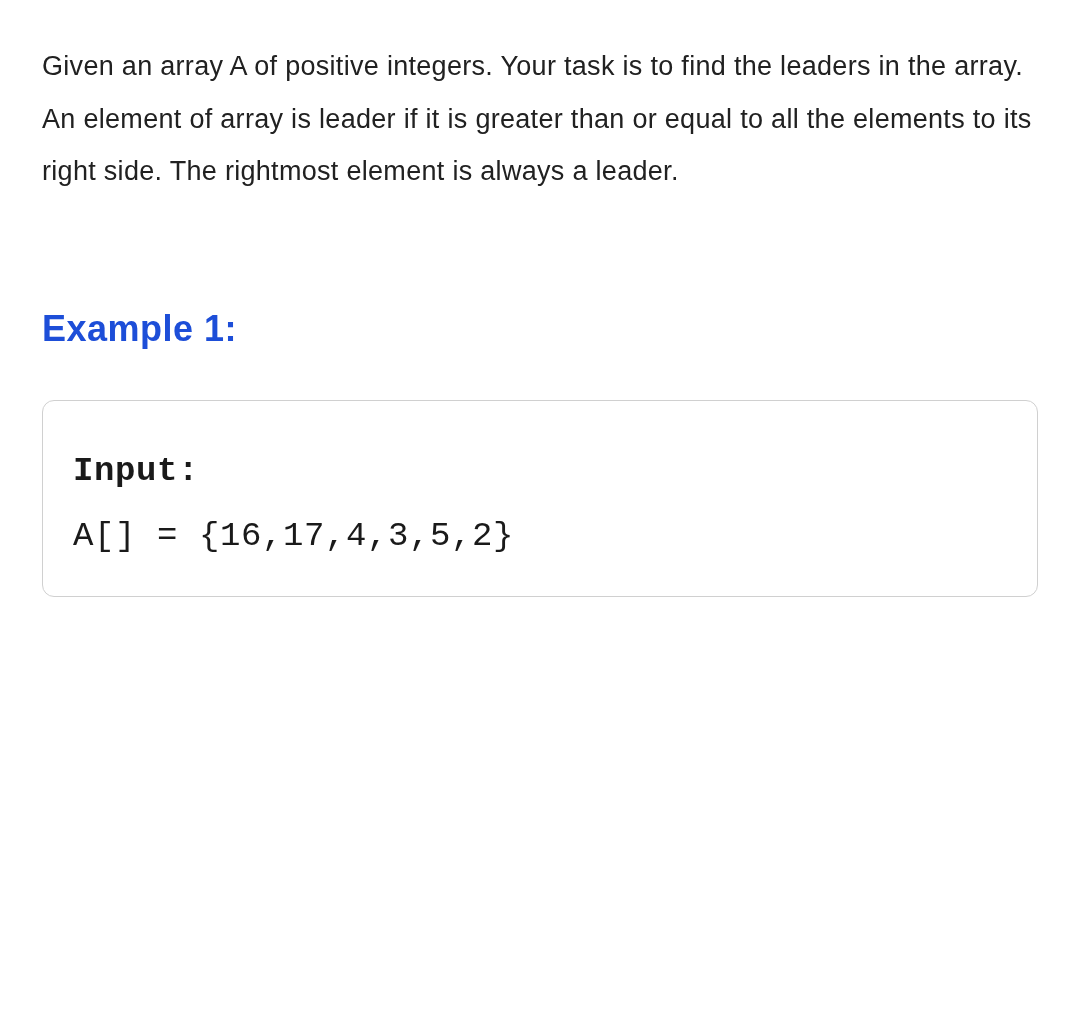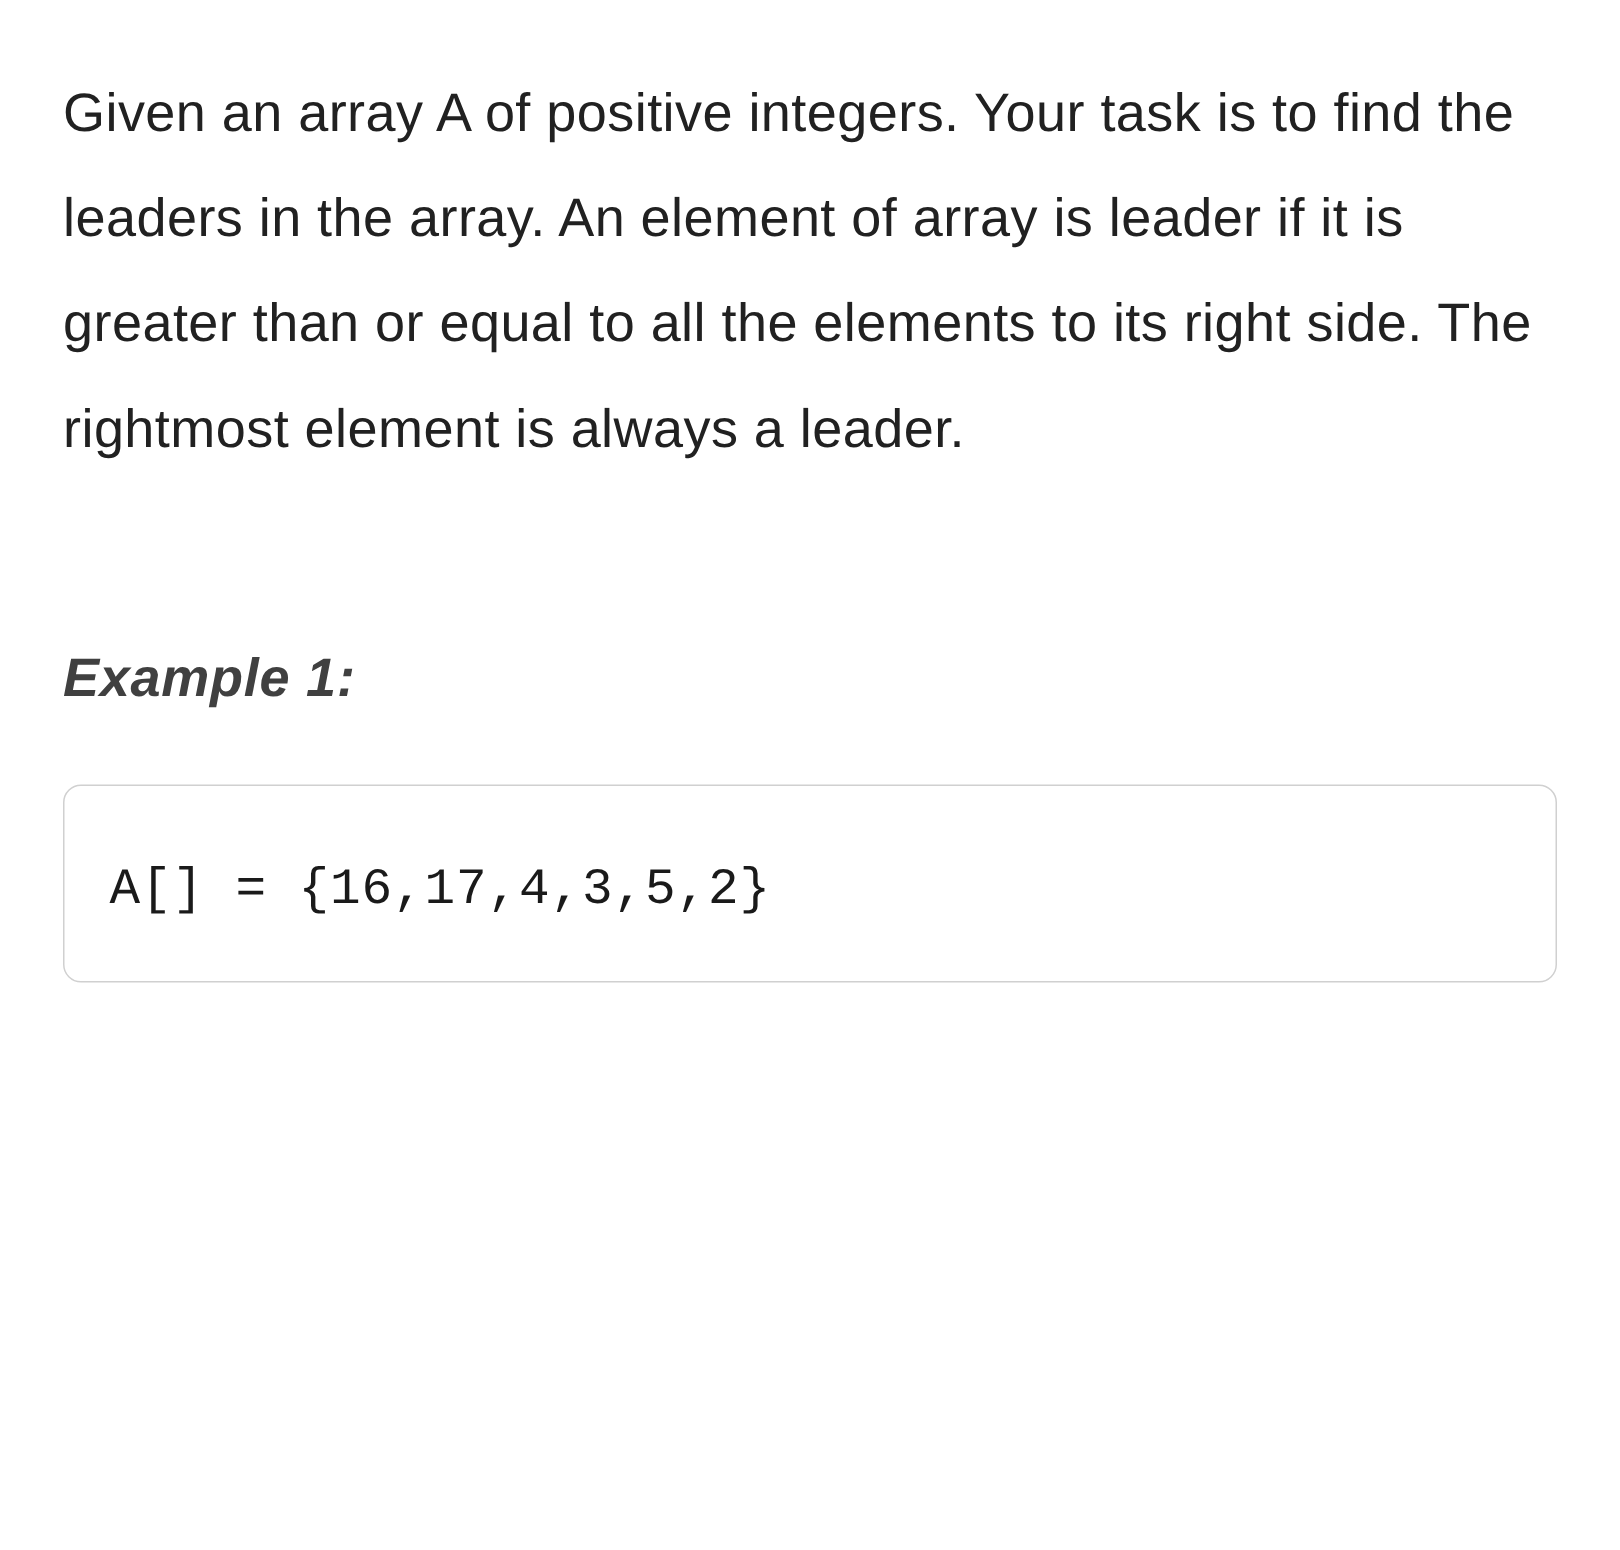--- a/index.html
+++ b/index.html
@@ -9,33 +9,32 @@
     }
     body {
       width: 1080px;
       height: 1033px;
       background: #ffffff;
       font-family: -apple-system, BlinkMacSystemFont, 'Segoe UI', Arial, sans-serif;
       color: #1a1a1a;
       padding: 40px 42px;
     }
     .problem-description {
-      font-size: 36px;
+      font-size: 27px;
       line-height: 1.95;
       color: #212121;
       letter-spacing: 0.3px;
       margin-bottom: 110px;
     }
     .example-heading {
       font-size: 36px;
       font-weight: 700;
-      color: #404040;
+      color: #1d4ed8;
       margin-bottom: 50px;
       letter-spacing: 0.5px;
-      font-style: italic;
     }
     .code-block {
       border: 1px solid #d0d0d0;
       border-radius: 12px;
       padding: 38px 30px 28px 30px;
       font-family: 'Courier New', Courier, monospace;
       font-size: 34px;
       line-height: 1.9;
       color: #1a1a1a;
       letter-spacing: 0.6px;
@@ -51,14 +50,17 @@
     }
   </style>
 </head>
 <body>
 
 <div class="problem-description">Given an array A of positive integers. Your task is to find the leaders in the array. An element of array is leader if it is greater than or equal to all the elements to its right side. The rightmost element is always a leader.</div>
 
 <div class="example-heading">Example 1:</div>
 
 <div class="code-block">
+  <span class="code-line">
+    <span class="code-bold">Input:</span>
+  </span>
   <span class="code-line code-regular">A[] = {16,17,4,3,5,2}</span>
 </div>
 
 </body></html>

